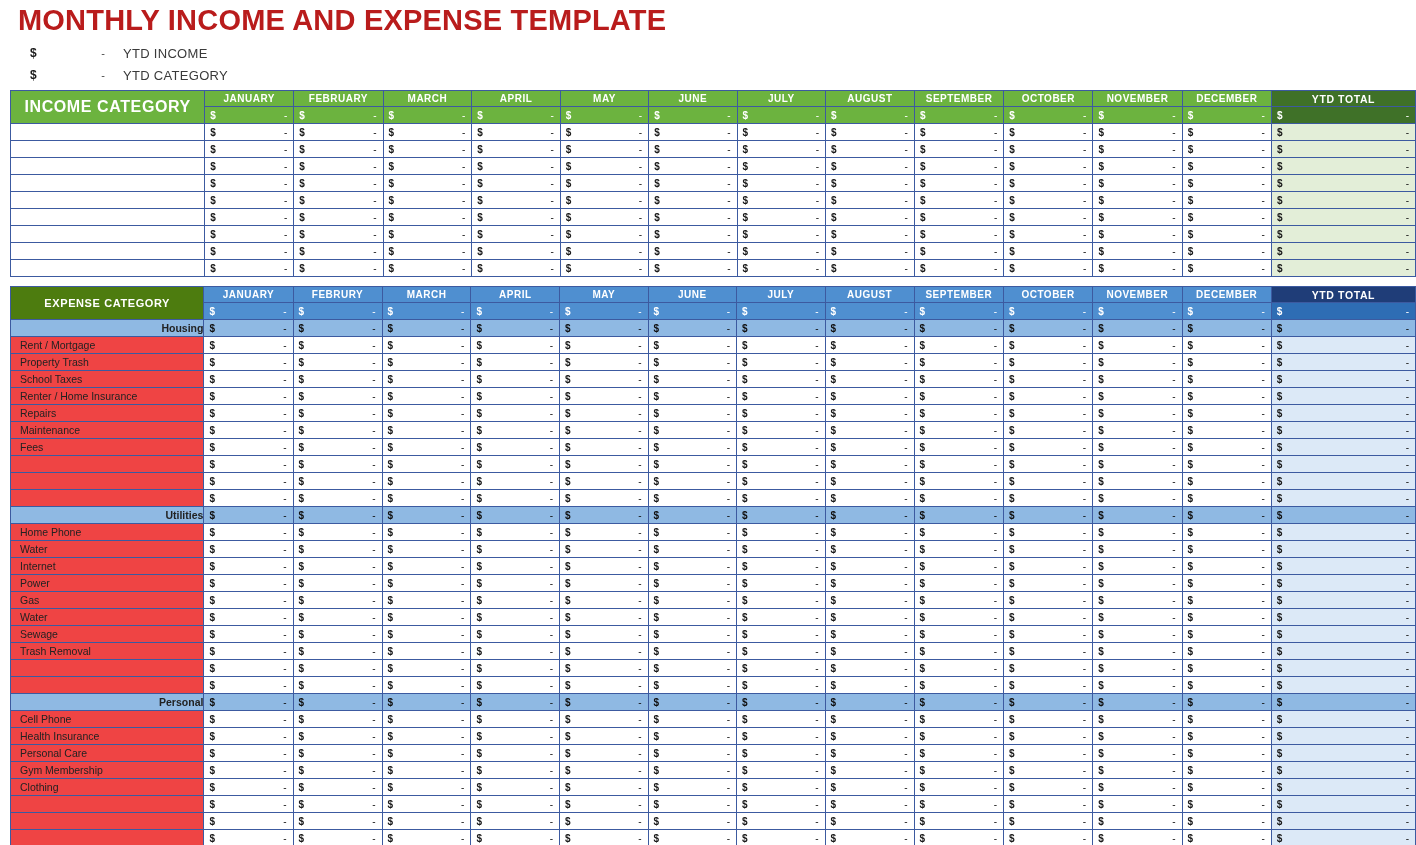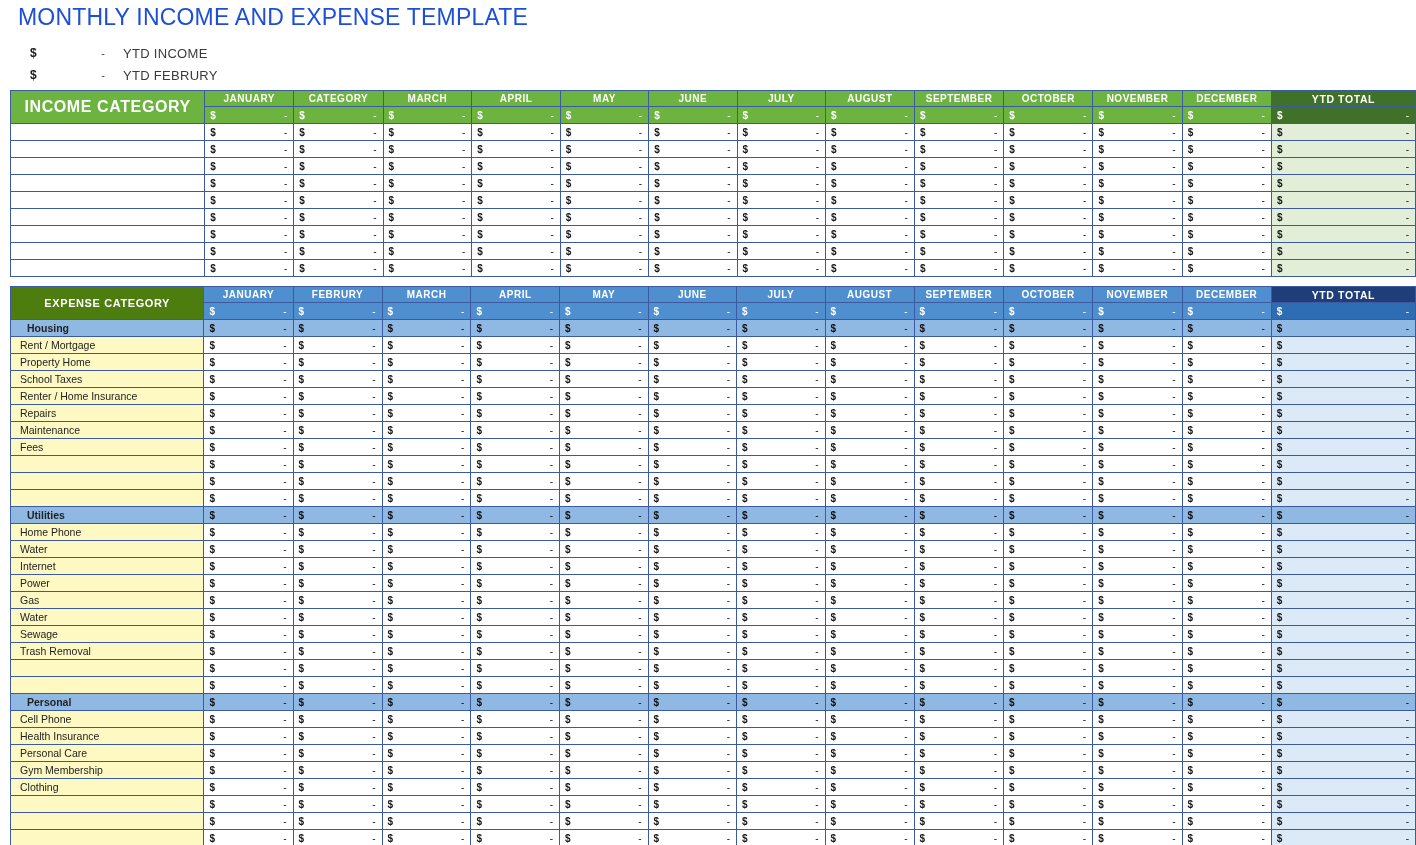--- a/index.html
+++ b/index.html
@@ -9,23 +9,23 @@
     background: #ffffff;
     font-family: "Liberation Sans", sans-serif;
     overflow: hidden;
   }
   .page { position: relative; width: 1416px; height: 845px; background:#fff; }
 
   
   .title {
     position: absolute;
     left: 18px; top: 4px;
-    font-size: 23px;
-    font-weight: normal;
-    color: #1d4ed8;
+    font-size: 29px;
+    font-weight: bold;
+    color: #b91c1c;
     letter-spacing: 0.2px;
     white-space: nowrap;
   }
 
   
   .ytd-block { position: absolute; left: 0; top: 42px; width: 400px; }
   .ytd-row {
     display: flex; align-items: center;
     height: 22px;
     font-size: 10px;
@@ -63,21 +63,21 @@
   }
   .money .s  { position: absolute; left: 5px;  top: 50%; transform: translateY(-50%); font-weight: bold; font-size: 10px; }
   .money .v  { position: absolute; right: 6px; top: 50%; transform: translateY(-50%); font-size: 10px; }
 
   .rowlabel {
     padding-left: 9px;
     font-size: 10.5px;
     color: #222;
     line-height: 16px;
   }
-  .rowlabel.group { font-weight: bold; padding-left: 16px; }
+  .rowlabel.group { font-weight: bold; padding-left: 16px; text-align: right; }
 
   
   .income { left: 10px; top: 90px; }
   .income .hdr-cat {
     background: #6cb33f;
     color: #ffffff;
     font-weight: bold;
     font-size: 16px;
     text-align: center;
     letter-spacing: 0.6px;
@@ -136,41 +136,41 @@
     letter-spacing: 0.6px;
     height: 16px;
   }
   .expense .tot-mo  { background: #4f8fd0; color: #ffffff; }
   .expense .tot-ytd { background: #2e6db4; color: #ffffff; }
 
   .expense .grp-cat  { background: #8fb9e3; color:#111; }
   .expense .grp-mo   { background: #8fb9e3; color:#111; }
   .expense .grp-ytd  { background: #8fb9e3; color:#111; }
 
-  .expense .body-cat { background: #fef9c3; }
+  .expense .body-cat { background: #ef4444; }
   .expense .body-mo  { background: #ffffff; color:#1a1a1a; }
   .expense .body-ytd { background: #dce9f7; color:#1a1a1a; }
 </style>
 </head>
 <body>
 
 <div class="page">
 
   <div class="title">MONTHLY INCOME AND EXPENSE TEMPLATE</div>
 
   <div class="ytd-block">
     <div class="ytd-row">
       <span class="ytd-dollar">$</span>
       <span class="ytd-dash">-</span>
       <span class="ytd-label">YTD INCOME</span>
     </div>
     <div class="ytd-row">
       <span class="ytd-dollar">$</span>
       <span class="ytd-dash">-</span>
-      <span class="ytd-label">YTD FEBRURY</span>
+      <span class="ytd-label">YTD CATEGORY</span>
     </div>
   </div>
 
   <table class="sheet income" id="income-table">
       <colgroup>
         <col class="cat-col">
         <col class="mo-col">
         <col class="mo-col">
         <col class="mo-col">
         <col class="mo-col">
@@ -181,21 +181,21 @@
         <col class="mo-col">
         <col class="mo-col">
         <col class="mo-col">
         <col class="mo-col">
         <col class="ytd-col">
       </colgroup>
       <tbody>
         <tr>
           <th class="hdr-cat" rowspan="2">INCOME CATEGORY</th>
           <th class="hdr-mo">JANUARY</th>
-          <th class="hdr-mo">CATEGORY</th>
+          <th class="hdr-mo">FEBRUARY</th>
           <th class="hdr-mo">MARCH</th>
           <th class="hdr-mo">APRIL</th>
           <th class="hdr-mo">MAY</th>
           <th class="hdr-mo">JUNE</th>
           <th class="hdr-mo">JULY</th>
           <th class="hdr-mo">AUGUST</th>
           <th class="hdr-mo">SEPTEMBER</th>
           <th class="hdr-mo">OCTOBER</th>
           <th class="hdr-mo">NOVEMBER</th>
           <th class="hdr-mo">DECEMBER</th>
@@ -1306,21 +1306,21 @@
           </td>
           <td class="body-ytd">
             <div class="money">
               <span class="s">$</span>
               <span class="v">-</span>
             </div>
           </td>
         </tr>
         <tr>
           <td class="body-cat">
-            <div class="rowlabel">Property Home</div>
+            <div class="rowlabel">Property Trash</div>
           </td>
           <td class="body-mo">
             <div class="money">
               <span class="s">$</span>
               <span class="v">-</span>
             </div>
           </td>
           <td class="body-mo">
             <div class="money">
               <span class="s">$</span>

